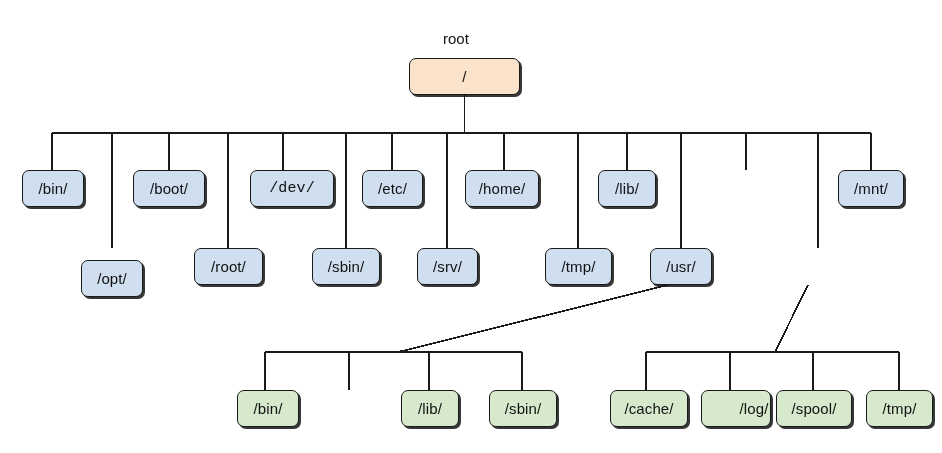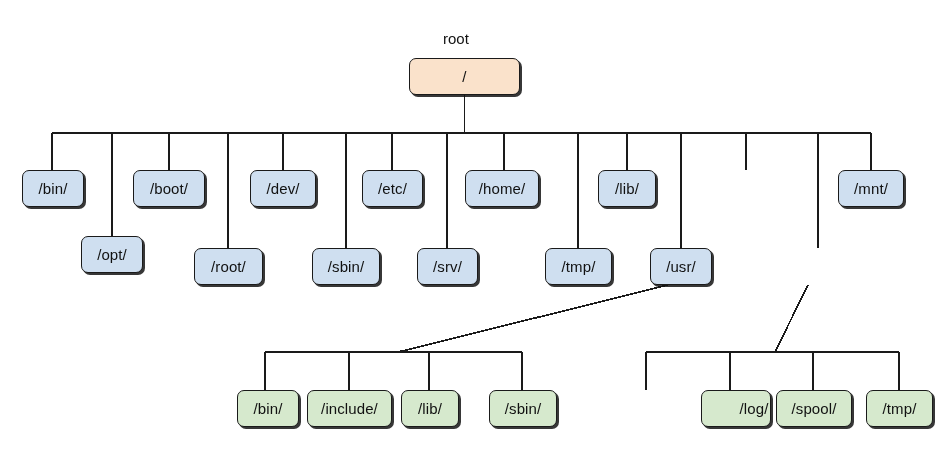--- a/index.html
+++ b/index.html
@@ -104,35 +104,35 @@
       <line x1="813" y1="352" x2="813" y2="390"></line>
       <line x1="899" y1="352" x2="899" y2="390"></line>
     </g>
   </svg>
 
   <div class="caption" style="left:443px; top:31px;">root</div>
 
   <div class="node root-node" style="left:409px; top:58px; width:111px; height:37px;">/</div>
 
   <div class="node level1-node" style="left:22px; top:170px; width:62px; height:37px;">/bin/</div>
-  <div class="node level1-node" style="left:81px; top:236px; width:62px; height:37px;">/opt/</div>
+  <div class="node level1-node" style="left:81px; top:260px; width:62px; height:37px;">/opt/</div>
   <div class="node level1-node" style="left:194px; top:248px; width:69px; height:37px;">/root/</div>
   <div class="node level1-node" style="left:133px; top:170px; width:72px; height:37px;">/boot/</div>
-  <div class="node level1-node" style="left:250px; top:170px; width:66px; height:37px;">/dev/</div>
+  <div class="node level1-node" style="left:250px; top:170px; width:84px; height:37px;font-family:Liberation Mono, monospace;">/dev/</div>
   <div class="node level1-node" style="left:312px; top:248px; width:68px; height:37px;">/sbin/</div>
   <div class="node level1-node" style="left:362px; top:170px; width:61px; height:37px;">/etc/</div>
   <div class="node level1-node" style="left:417px; top:248px; width:61px; height:37px;">/srv/</div>
   <div class="node level1-node" style="left:465px; top:170px; width:74px; height:37px;">/home/</div>
   <div class="node level1-node" style="left:545px; top:248px; width:67px; height:37px;">/tmp/</div>
   <div class="node level1-node" style="left:598px; top:170px; width:58px; height:37px;">/lib/</div>
   <div class="node level1-node" style="left:650px; top:248px; width:62px; height:37px;">/usr/</div>
   <div class="node level1-node" style="left:838px; top:170px; width:66px; height:37px;">/mnt/</div>
 
   <div class="node leaf-node" style="left:237px; top:390px; width:62px; height:37px;">/bin/</div>
-  <div class="node leaf-node" style="left:307px; top:390px; width:85px; height:37px;">/include/</div>
   <div class="node leaf-node" style="left:401px; top:390px; width:58px; height:37px;">/lib/</div>
   <div class="node leaf-node" style="left:489px; top:390px; width:68px; height:37px;">/sbin/</div>
 
+  <div class="node leaf-node" style="left:610px; top:390px; width:78px; height:37px;">/cache/</div>
   <div class="node leaf-node" style="left:701px; top:390px; width:70px; height:37px;padding-left:36px;">/log/</div>
   <div class="node leaf-node" style="left:776px; top:390px; width:76px; height:37px;">/spool/</div>
   <div class="node leaf-node" style="left:866px; top:390px; width:67px; height:37px;">/tmp/</div>
 
 </div>
 
 </body></html>

